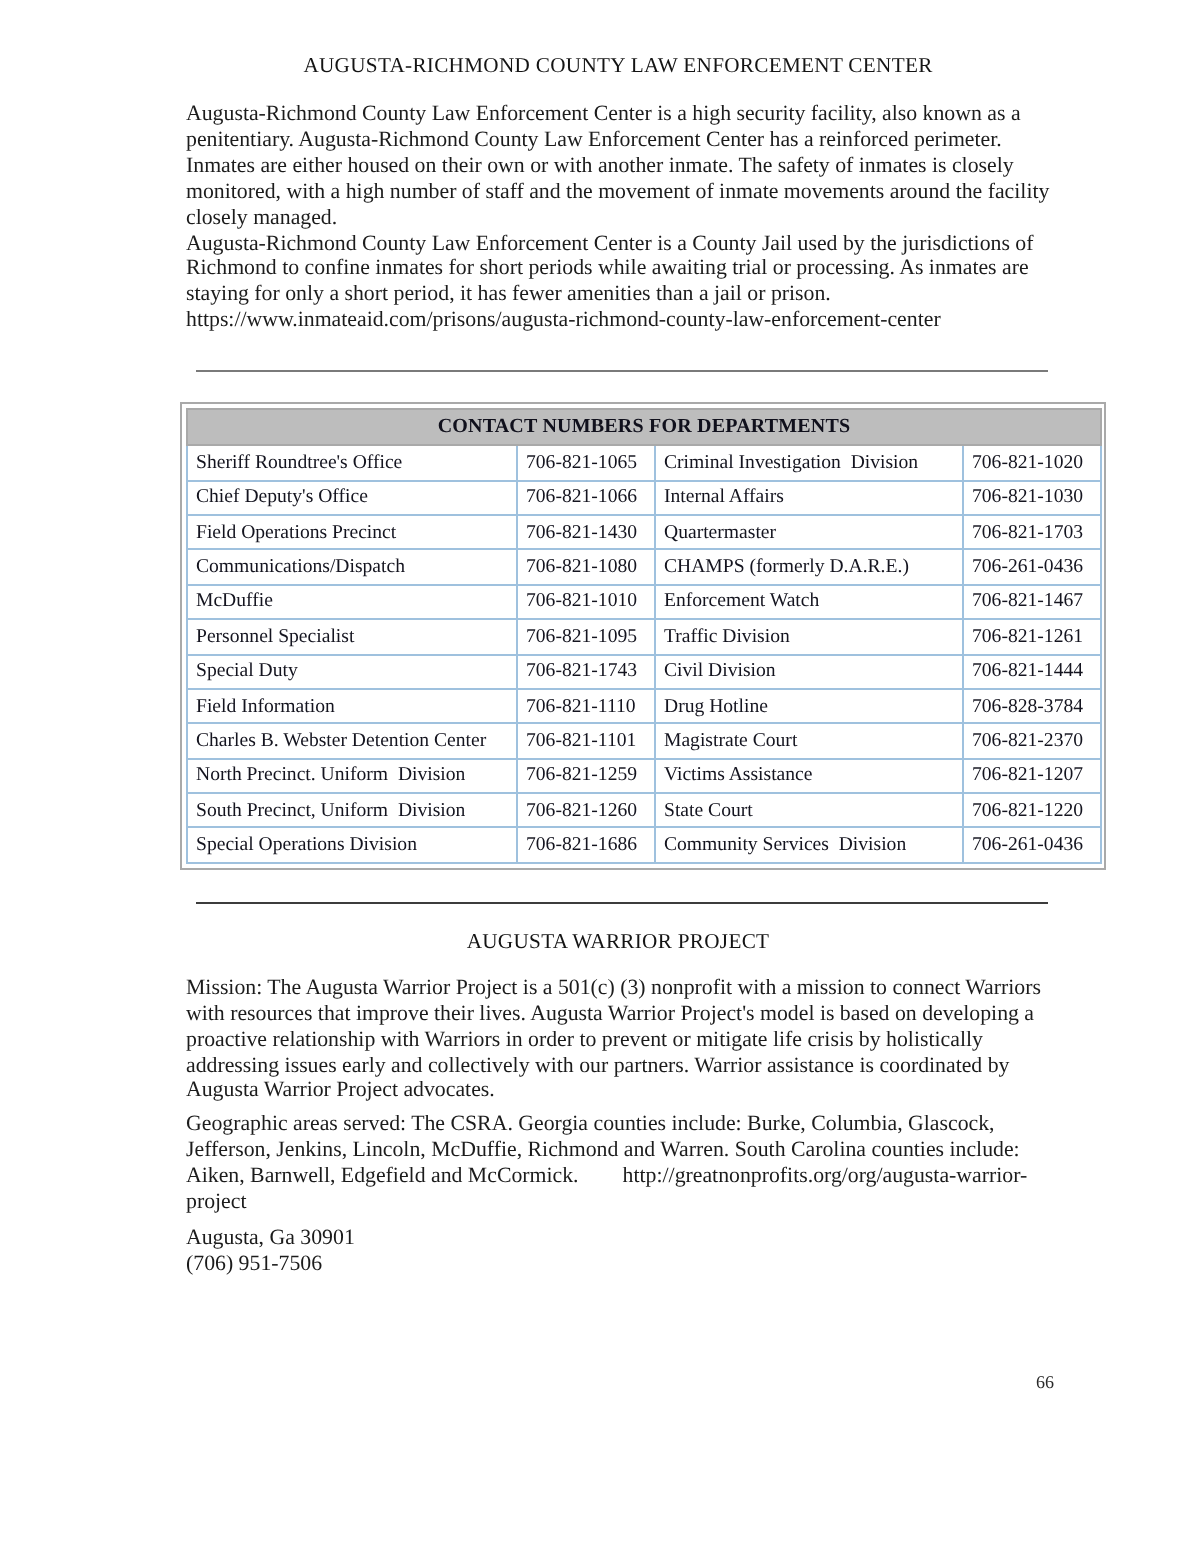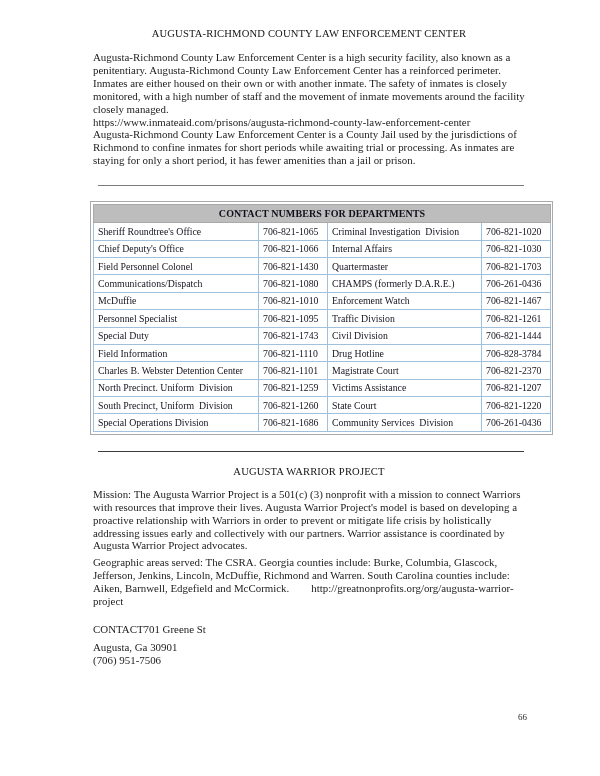--- a/index.html
+++ b/index.html
@@ -96,36 +96,36 @@
     line-height: 13px;
     margin: 15px 0 0 0;
   }
   .address-block-2 {
     margin-top: 5px;
     font-size: 10.9px;
     line-height: 13px;
   }
   .page-number {
     position: absolute;
-    top: 712px;
+    top: 686px;
     left: 518px;
     font-size: 9px;
     color: #2a2a2a;
   }
 </style>
 </head>
 <body>
 
 <div class="page">
   <div class="content">
 
     <div class="doc-title">AUGUSTA-RICHMOND COUNTY LAW ENFORCEMENT CENTER</div>
     <p class="body-p">Augusta-Richmond County Law Enforcement Center is a high security facility, also known as a penitentiary. Augusta-Richmond County Law Enforcement Center has a reinforced perimeter. Inmates are either housed on their own or with another inmate. The safety of inmates is closely monitored, with a high number of staff and the movement of inmate movements around the facility closely managed.</p>
+    <p class="body-p">Augusta-Richmond County Law Enforcement Center is a County Jail used by the jurisdictions of Richmond to confine inmates for short periods while awaiting trial or processing. As inmates are staying for only a short period, it has fewer amenities than a jail or prison.</p>
     <p class="body-p">https://www.inmateaid.com/prisons/augusta-richmond-county-law-enforcement-center</p>
-    <p class="body-p">Augusta-Richmond County Law Enforcement Center is a County Jail used by the jurisdictions of Richmond to confine inmates for short periods while awaiting trial or processing. As inmates are staying for only a short period, it has fewer amenities than a jail or prison.</p>
 
 
     <div class="divider divider-1"></div>
 
     <div class="table-wrap">
       <table class="dept-table">
         <colgroup>
           <col class="c-dept1">
             <col class="c-phone1">
             <col class="c-dept2">
@@ -143,21 +143,21 @@
               <td>Criminal Investigation  Division</td>
               <td>706-821-1020</td>
             </tr>
             <tr>
               <td>Chief Deputy's Office</td>
               <td>706-821-1066</td>
               <td>Internal Affairs</td>
               <td>706-821-1030</td>
             </tr>
             <tr>
-              <td>Field Personnel Colonel</td>
+              <td>Field Operations Precinct</td>
               <td>706-821-1430</td>
               <td>Quartermaster</td>
               <td>706-821-1703</td>
             </tr>
             <tr>
               <td>Communications/Dispatch</td>
               <td>706-821-1080</td>
               <td>CHAMPS (formerly D.A.R.E.)</td>
               <td>706-261-0436</td>
             </tr>
@@ -212,21 +212,20 @@
           </tbody>
       </table>
     </div>
 
     <div class="divider divider-2"></div>
 
     <div class="doc-title awp-title">AUGUSTA WARRIOR PROJECT</div>
     <p class="body-p">Mission: The Augusta Warrior Project is a 501(c) (3) nonprofit with a mission to connect Warriors with resources that improve their lives. Augusta Warrior Project's model is based on developing a proactive relationship with Warriors in order to prevent or mitigate life crisis by holistically addressing issues early and collectively with our partners. Warrior assistance is coordinated by Augusta Warrior Project advocates.</p>
     <p class="body-p geo-p"><span>Geographic areas served: The CSRA. Georgia counties include: Burke, Columbia, Glascock, Jefferson, Jenkins, Lincoln, McDuffie, Richmond and Warren. South Carolina counties include: Aiken, Barnwell, Edgefield and McCormick.</span><span class="geo-url">http://greatnonprofits.org/org/augusta-warrior-project</span></p>
 
-    <p class="contact-line">CONTACT701 Greene St</p>
     <div class="address-block-2">
       <div>Augusta, Ga 30901</div>
       <div>(706) 951-7506</div>
     </div>
 
   </div>
 
   <div class="page-number">66</div>
 </div>
 

